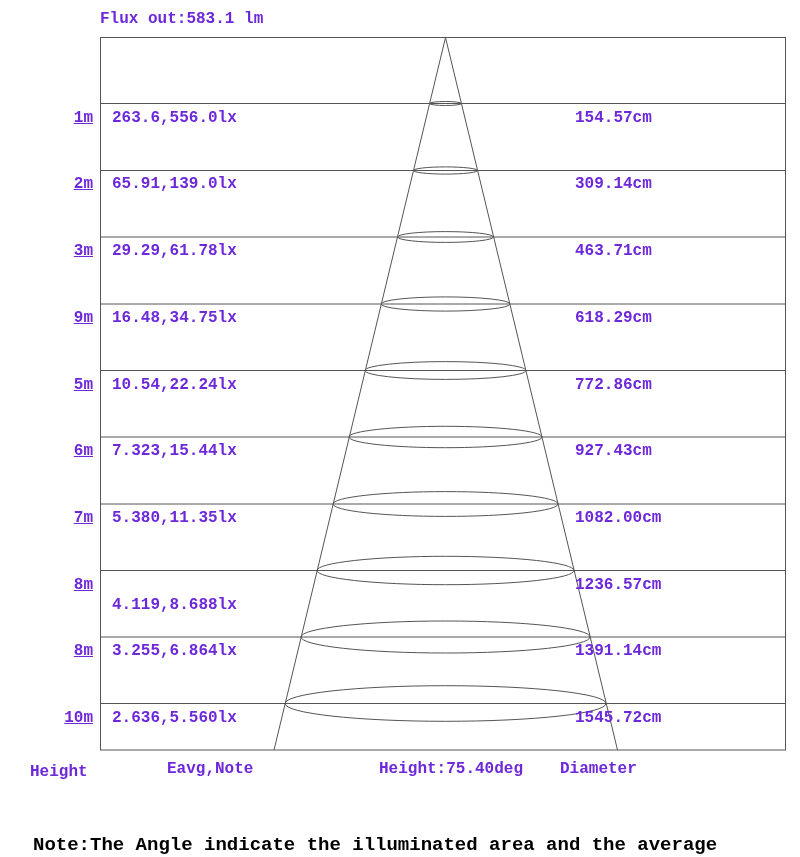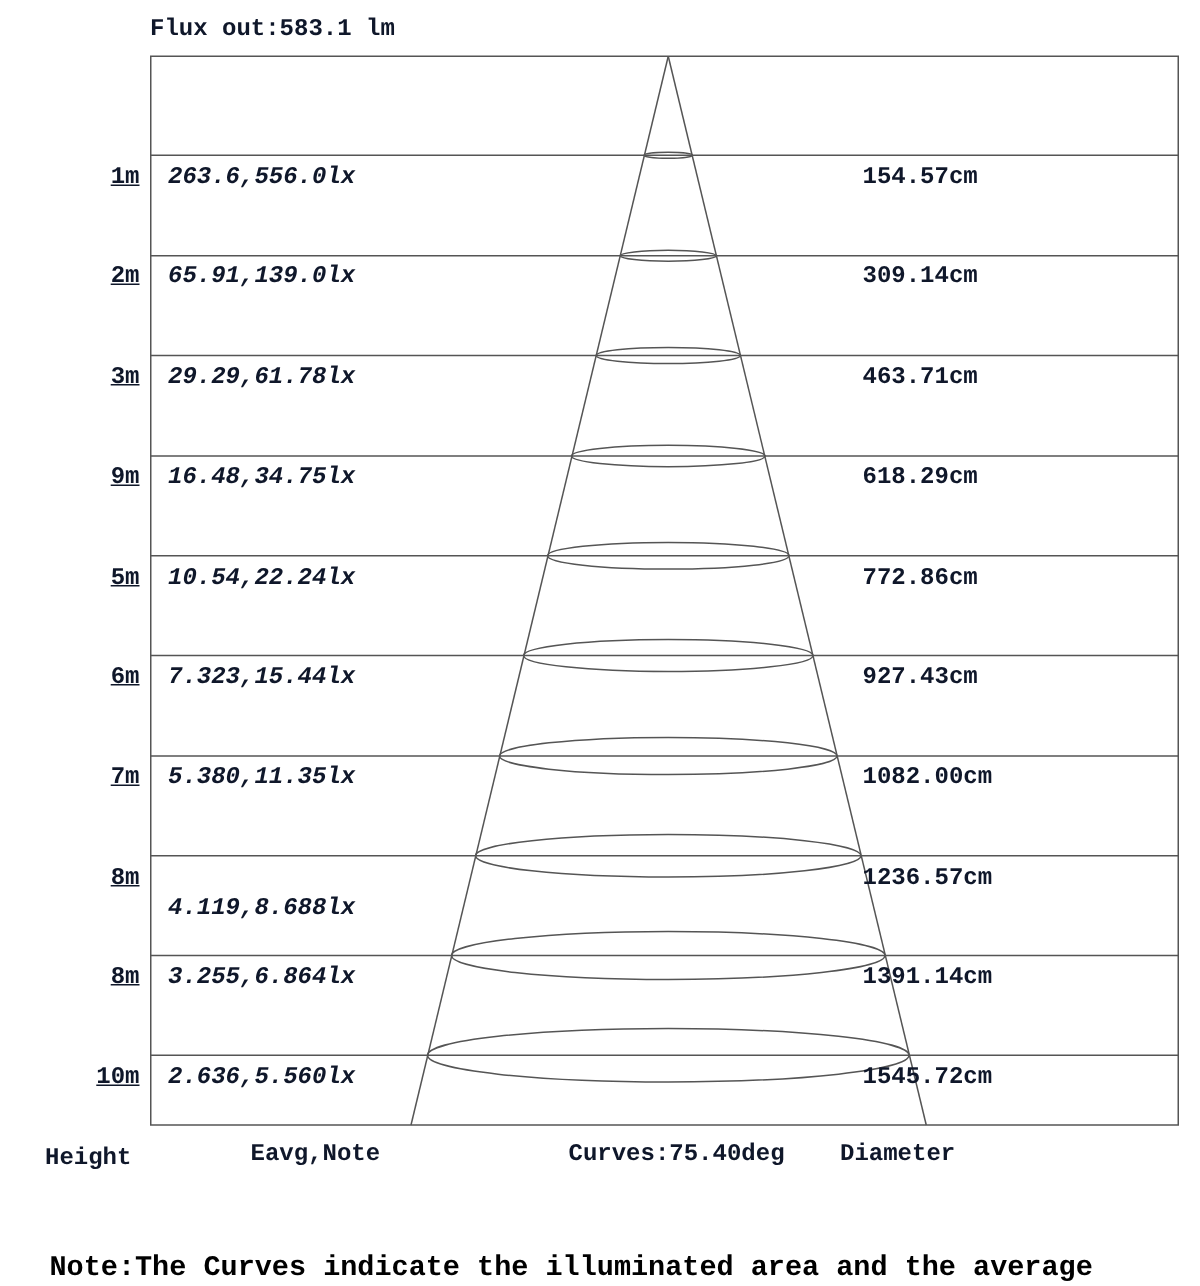--- a/index.html
+++ b/index.html
@@ -1,23 +1,23 @@
 <!DOCTYPE html>
 <html><head>
 <meta charset="utf-8">
 <style>
   html,body{margin:0;padding:0;background:#fff;}
   body{position:relative;width:800px;height:857px;overflow:hidden;
        font-family:"Liberation Mono",monospace;color:#000;}
   svg{position:absolute;left:0;top:0;}
   .txt{position:absolute;font:bold 16px/16px "Liberation Mono",monospace;
-       color:#0f172a;white-space:pre;}
+       color:#6d28d9;white-space:pre;}
   .title{left:100px;top:11px;}
   .lab{left:20px;width:73px;text-align:right;text-decoration:underline;}
-  .val{left:112px;font-style:italic;}
+  .val{left:112px;}
   .dia{left:575px;width:200px;}
   .f-height{left:30px;top:764px;text-align:center;}
   .f-eavg{left:167px;top:761px;}
   .f-angle{left:379px;top:761px;}
   .f-diam{left:560px;top:761px;width:199px;text-align:left;}
   .note{position:absolute;left:33px;top:790px;
         font:bold 19px/22px "Liberation Mono",monospace;white-space:pre;}
 </style>
 </head>
 <body>
@@ -93,19 +93,19 @@
 <div class="txt lab" style="top:643px">8m</div>
 <div class="txt val" style="top:643px">3.255,6.864lx</div>
 <div class="txt dia" style="top:643px">1391.14cm</div>
 
 <div class="txt lab" style="top:710px">10m</div>
 <div class="txt val" style="top:710px">2.636,5.560lx</div>
 <div class="txt dia" style="top:710px">1545.72cm</div>
 
 <div class="txt f-height">Height</div>
 <div class="txt f-eavg">Eavg,Note</div>
-<div class="txt f-angle">Curves:75.40deg</div>
+<div class="txt f-angle">Height:75.40deg</div>
 <div class="txt f-diam">Diameter</div>
 
 <div class="note">
-  <div class="l1">Note:The Curves indicate the illuminated area and the average</div>
+  <div class="l1">Note:The Angle indicate the illuminated area and the average</div>
   
 </div>
 
 </body></html>

